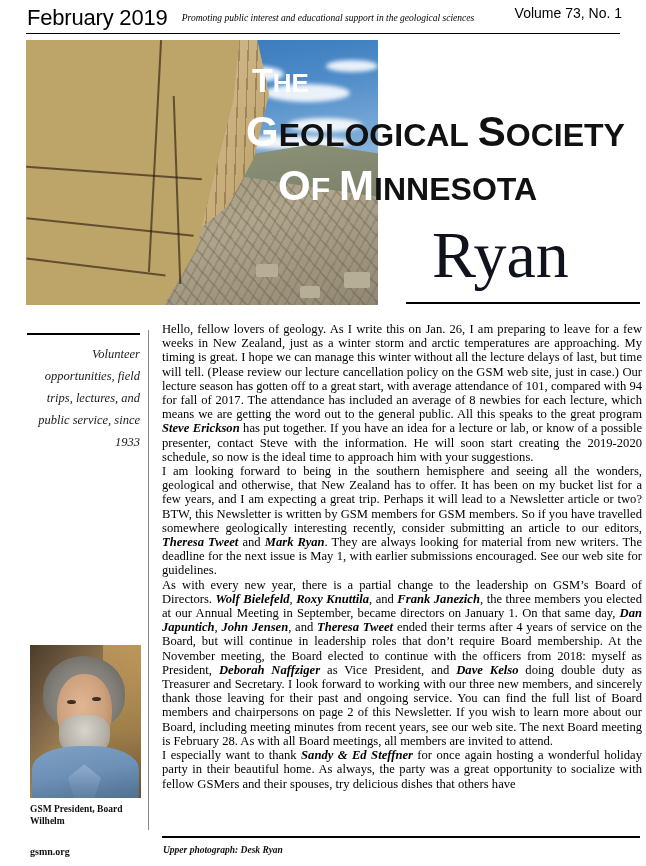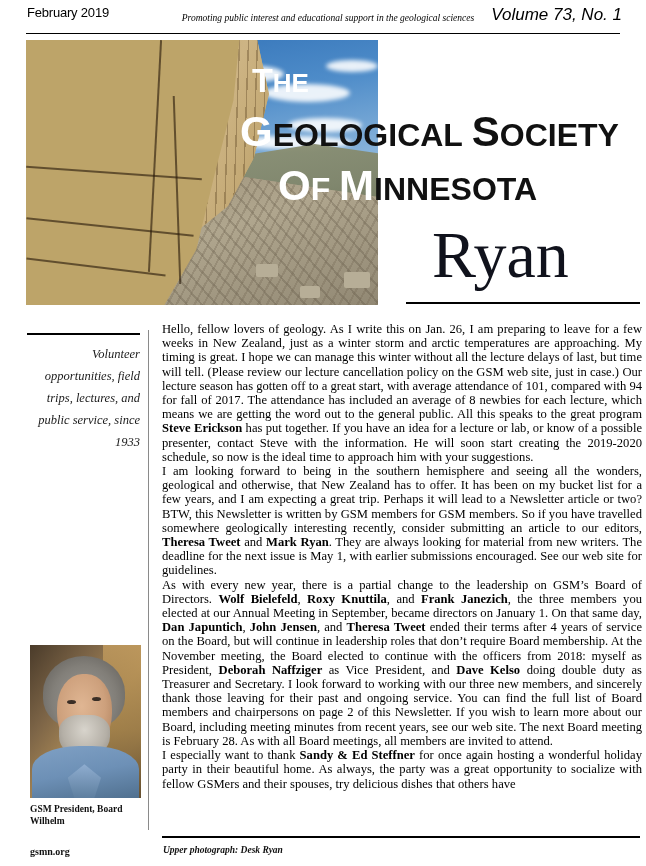--- a/index.html
+++ b/index.html
@@ -20,42 +20,41 @@
   .topbar {
     position: absolute;
     left: 0; top: 0;
     width: 646px;
     height: 36px;
   }
   .topbar-issue-date {
     position: absolute;
     left: 27px; top: 5px;
     font-family: "Liberation Sans", sans-serif;
-    font-size: 13px;
+    font-size: 22px;
     font-weight: 400;
     letter-spacing: -0.2px;
     color: #000;
   }
   .topbar-tagline {
     position: absolute;
     left: 163px; top: 13px;
     width: 330px;
     text-align: center;
     font-family: Liberation Serif, serif;
     font-style: italic;
     font-size: 9.5px;
     color: #000;
   }
   .topbar-volume {
     position: absolute;
     right: 24px; top: 5px;
     font-family: "Liberation Sans", sans-serif;
-    font-size: 17px;
-    color: #000;
-    font-style: italic;
+    font-size: 14px;
+    color: #000;
   }
   .topbar-rule {
     position: absolute;
     left: 26px; top: 33px;
     width: 594px;
     height: 1px;
     background: #000;
   }
 
   
@@ -134,21 +133,21 @@
   .mast {
     position: absolute;
     font-family: "Liberation Sans", sans-serif;
     font-weight: 700;
     white-space: nowrap;
     line-height: 1;
   }
   .mast .sc-big  { font-size: 34px; }
   .mast .sc-small{ font-size: 26px; }
   .mast-line1 { left: 252px; top: 63px; }
-  .mast-line2 { left: 240px; top: 111px; }
+  .mast-line2 { left: 246px; top: 111px; }
   .mast-line3 { left: 245px; top: 165px; margin-left: 33px; }
   .mast-line2 .sc-big  { font-size: 42px; }
   .mast-line2 .sc-small{ font-size: 32px; }
   .mast-line3 .sc-big  { font-size: 42px; }
   .mast-line3 .sc-small{ font-size: 32px; }
   .mast-word { color: #111; }
   .mast-over { color: #ffffff; }
 
   .news-word {
     position: absolute;
@@ -264,21 +263,21 @@
     letter-spacing: 0.1px;
   }
   .article p {
     margin: 0;
     font-family: "Liberation Serif", serif;
     font-size: 12.6px;
     line-height: 14.2px;
     text-align: justify;
     color: #000;
   }
-  .article p b { font-weight: 700; }
+  .article p b { font-weight: 700; font-style: italic; }
 
   
   .footer-rule {
     position: absolute;
     left: 162px; top: 836px;
     width: 478px; height: 1.5px;
     background: #000;
   }
   .footer-left {
     position: absolute;

